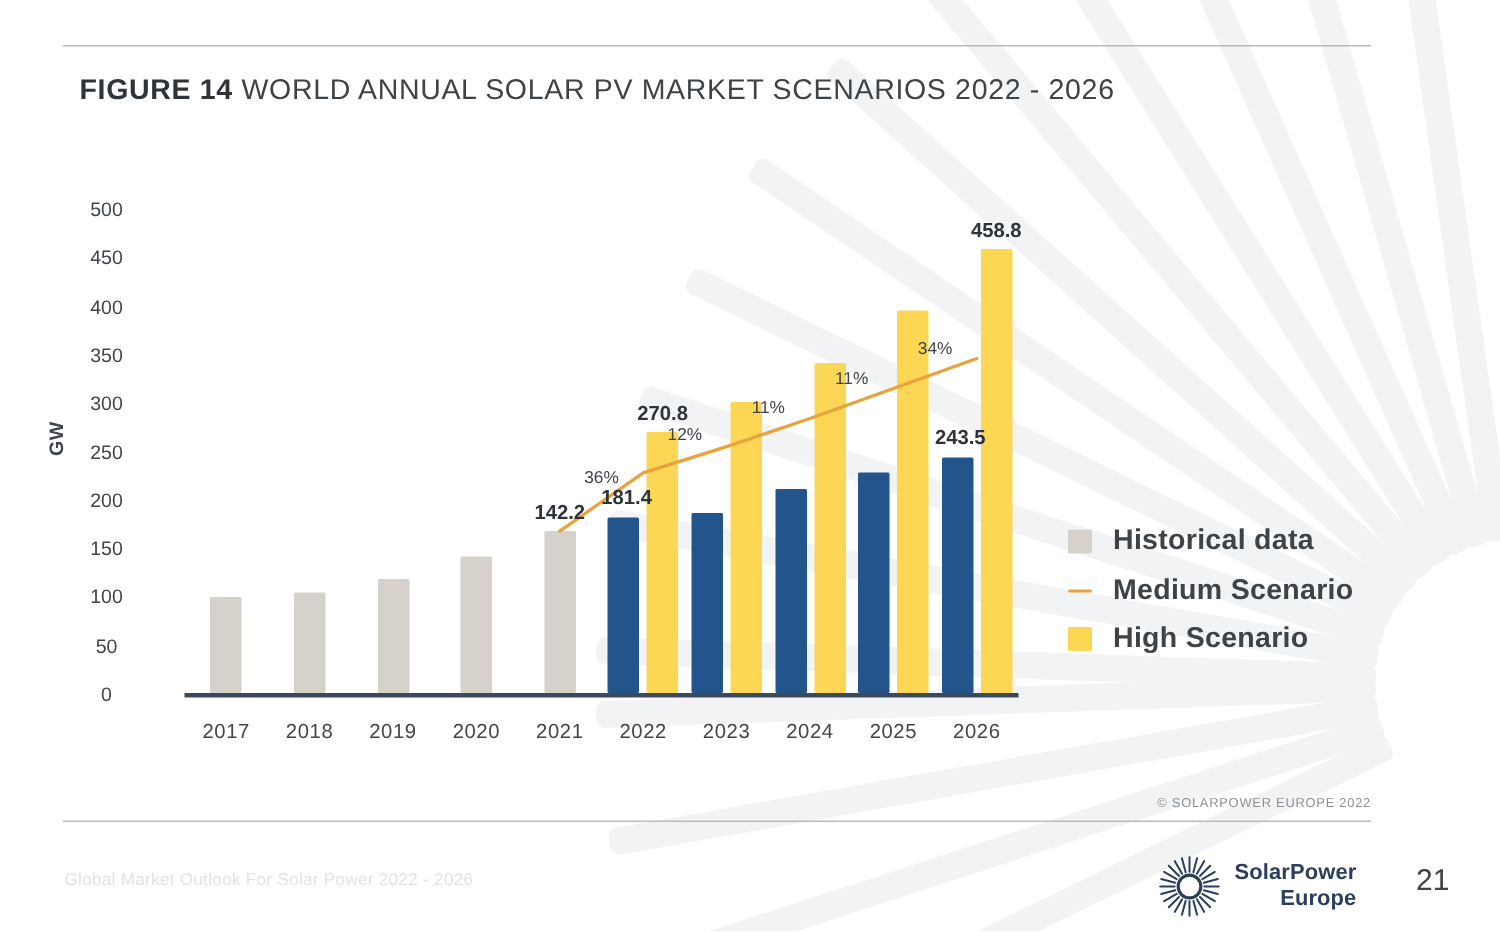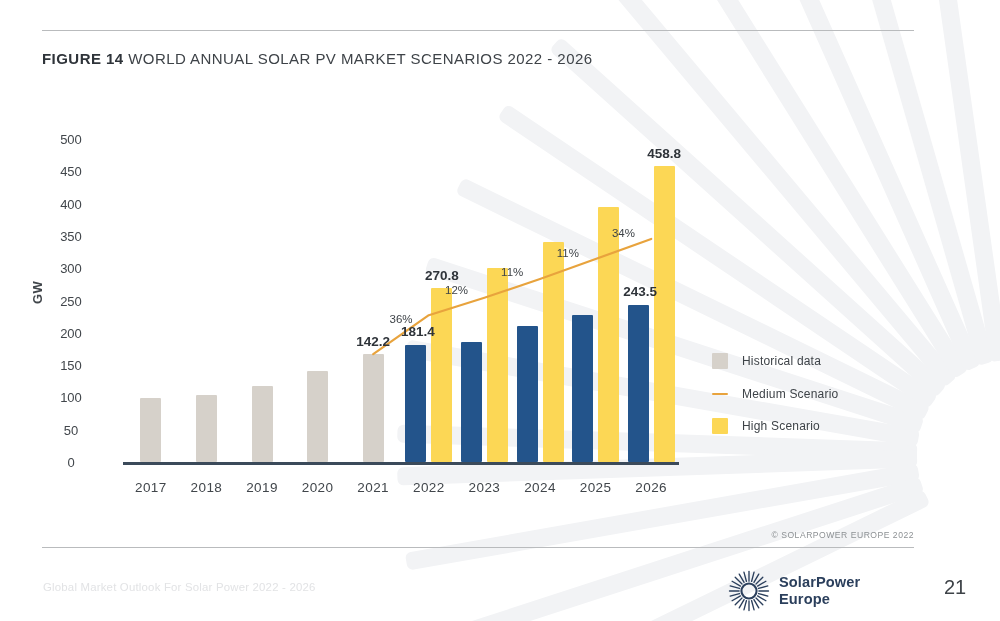--- a/index.html
+++ b/index.html
@@ -28,22 +28,22 @@
     background: #b9bbbd;
     height: 1px;
     z-index: 3;
   }
   #rule-top  { left: 42px; top: 30px;  width: 872px; }
   #rule-bot  { left: 42px; top: 547px; width: 872px; }
 
   
   #title {
     position: absolute;
-    left: 42px; top: 50px;
-    font-size: 15px;
+    left: 53px; top: 50px;
+    font-size: 19px;
     letter-spacing: 0.45px;
     color: #3e4348;
     z-index: 4;
     white-space: nowrap;
   }
   #title .fig {
     font-weight: bold;
     color: #2f343a;
   }
 
@@ -136,24 +136,25 @@
   }
   .legend-line::after {
     content: "";
     position: absolute;
     left: 0; top: 7px;
     width: 16px; height: 2.4px;
     background: #e8a33d;
     border-radius: 2px;
   }
   .legend-label {
-    font-size: 12px;
+    font-size: 19px;
     color: #3e4348;
     letter-spacing: 0.2px;
     white-space: nowrap;
+    font-weight: bold;
   }
 
   
   #copyright {
     position: absolute;
     right: 86px; top: 530px;
     font-size: 8.6px;
     letter-spacing: 0.5px;
     color: #8d9194;
     z-index: 4;
@@ -165,24 +166,25 @@
     position: absolute;
     left: 43px; top: 581px;
     font-size: 11.4px;
     color: #e2e3e5;
     letter-spacing: 0.2px;
     z-index: 4;
     white-space: nowrap;
   }
   #brand {
     position: absolute;
-    left: 728px; top: 570px;
+    left: 772px; top: 570px;
     display: flex;
     align-items: center;
     z-index: 4;
+    text-align: right;
   }
   #brand-mark { width: 42px; height: 42px; flex: 0 0 auto; }
   #brand-text {
     margin-left: 9px;
     font-size: 14.6px;
     font-weight: bold;
     color: #2b3f5c;
     line-height: 17px;
     letter-spacing: 0.1px;
   }

